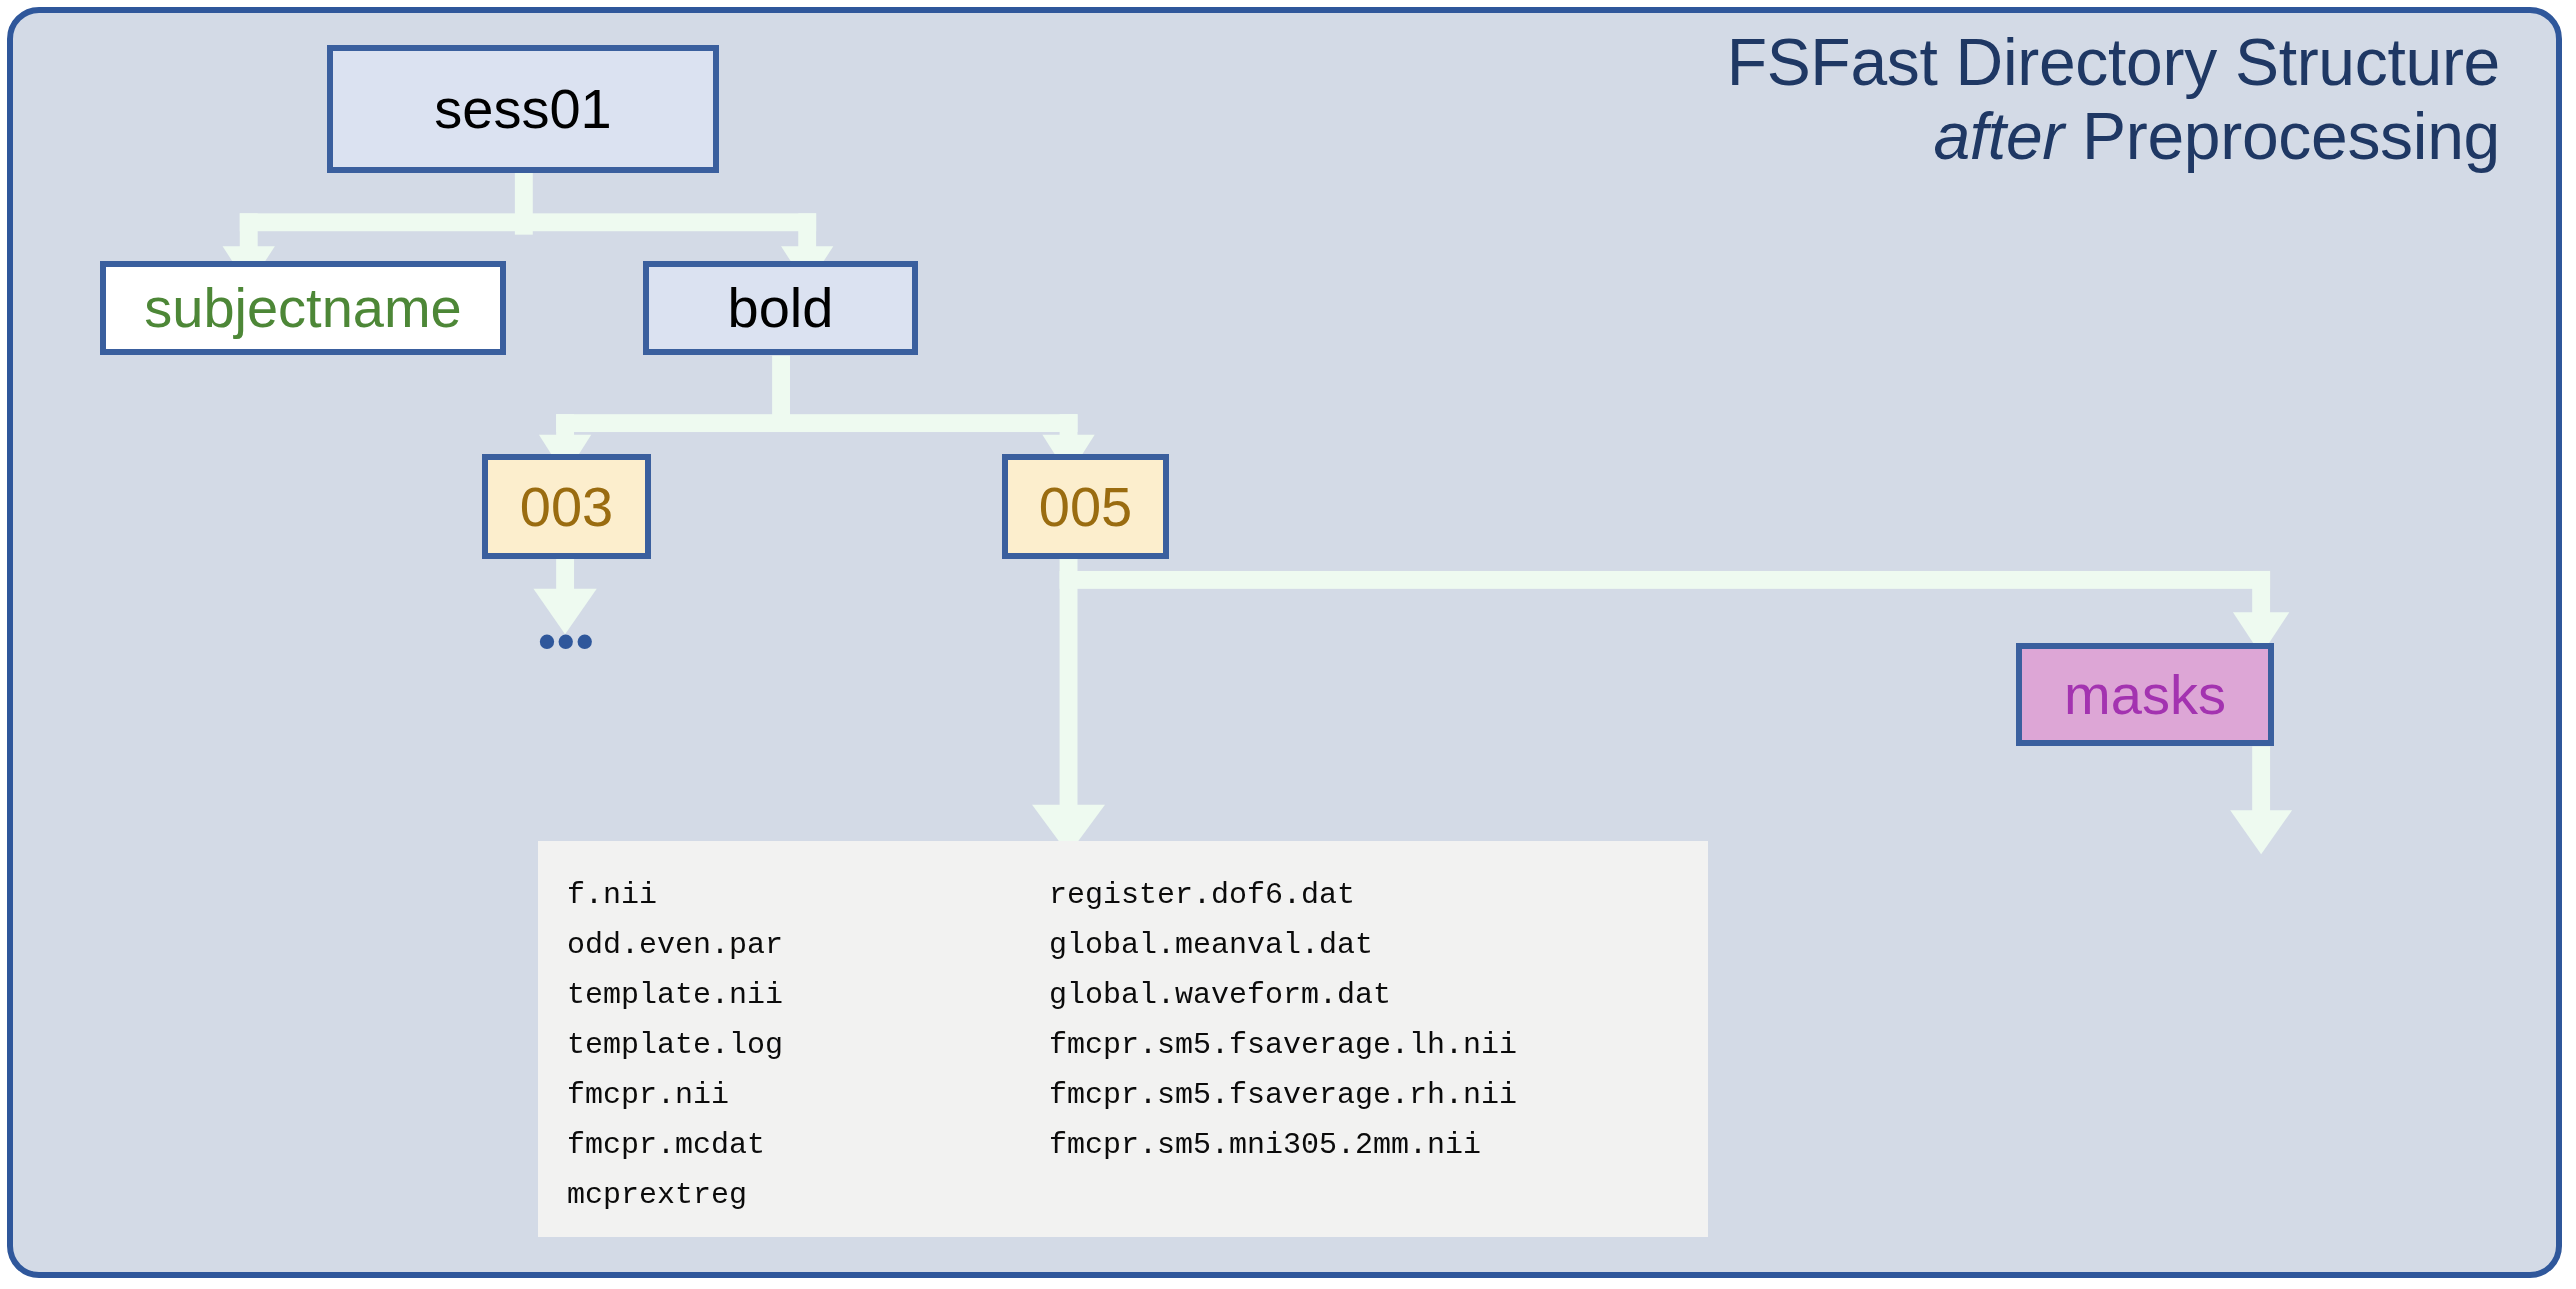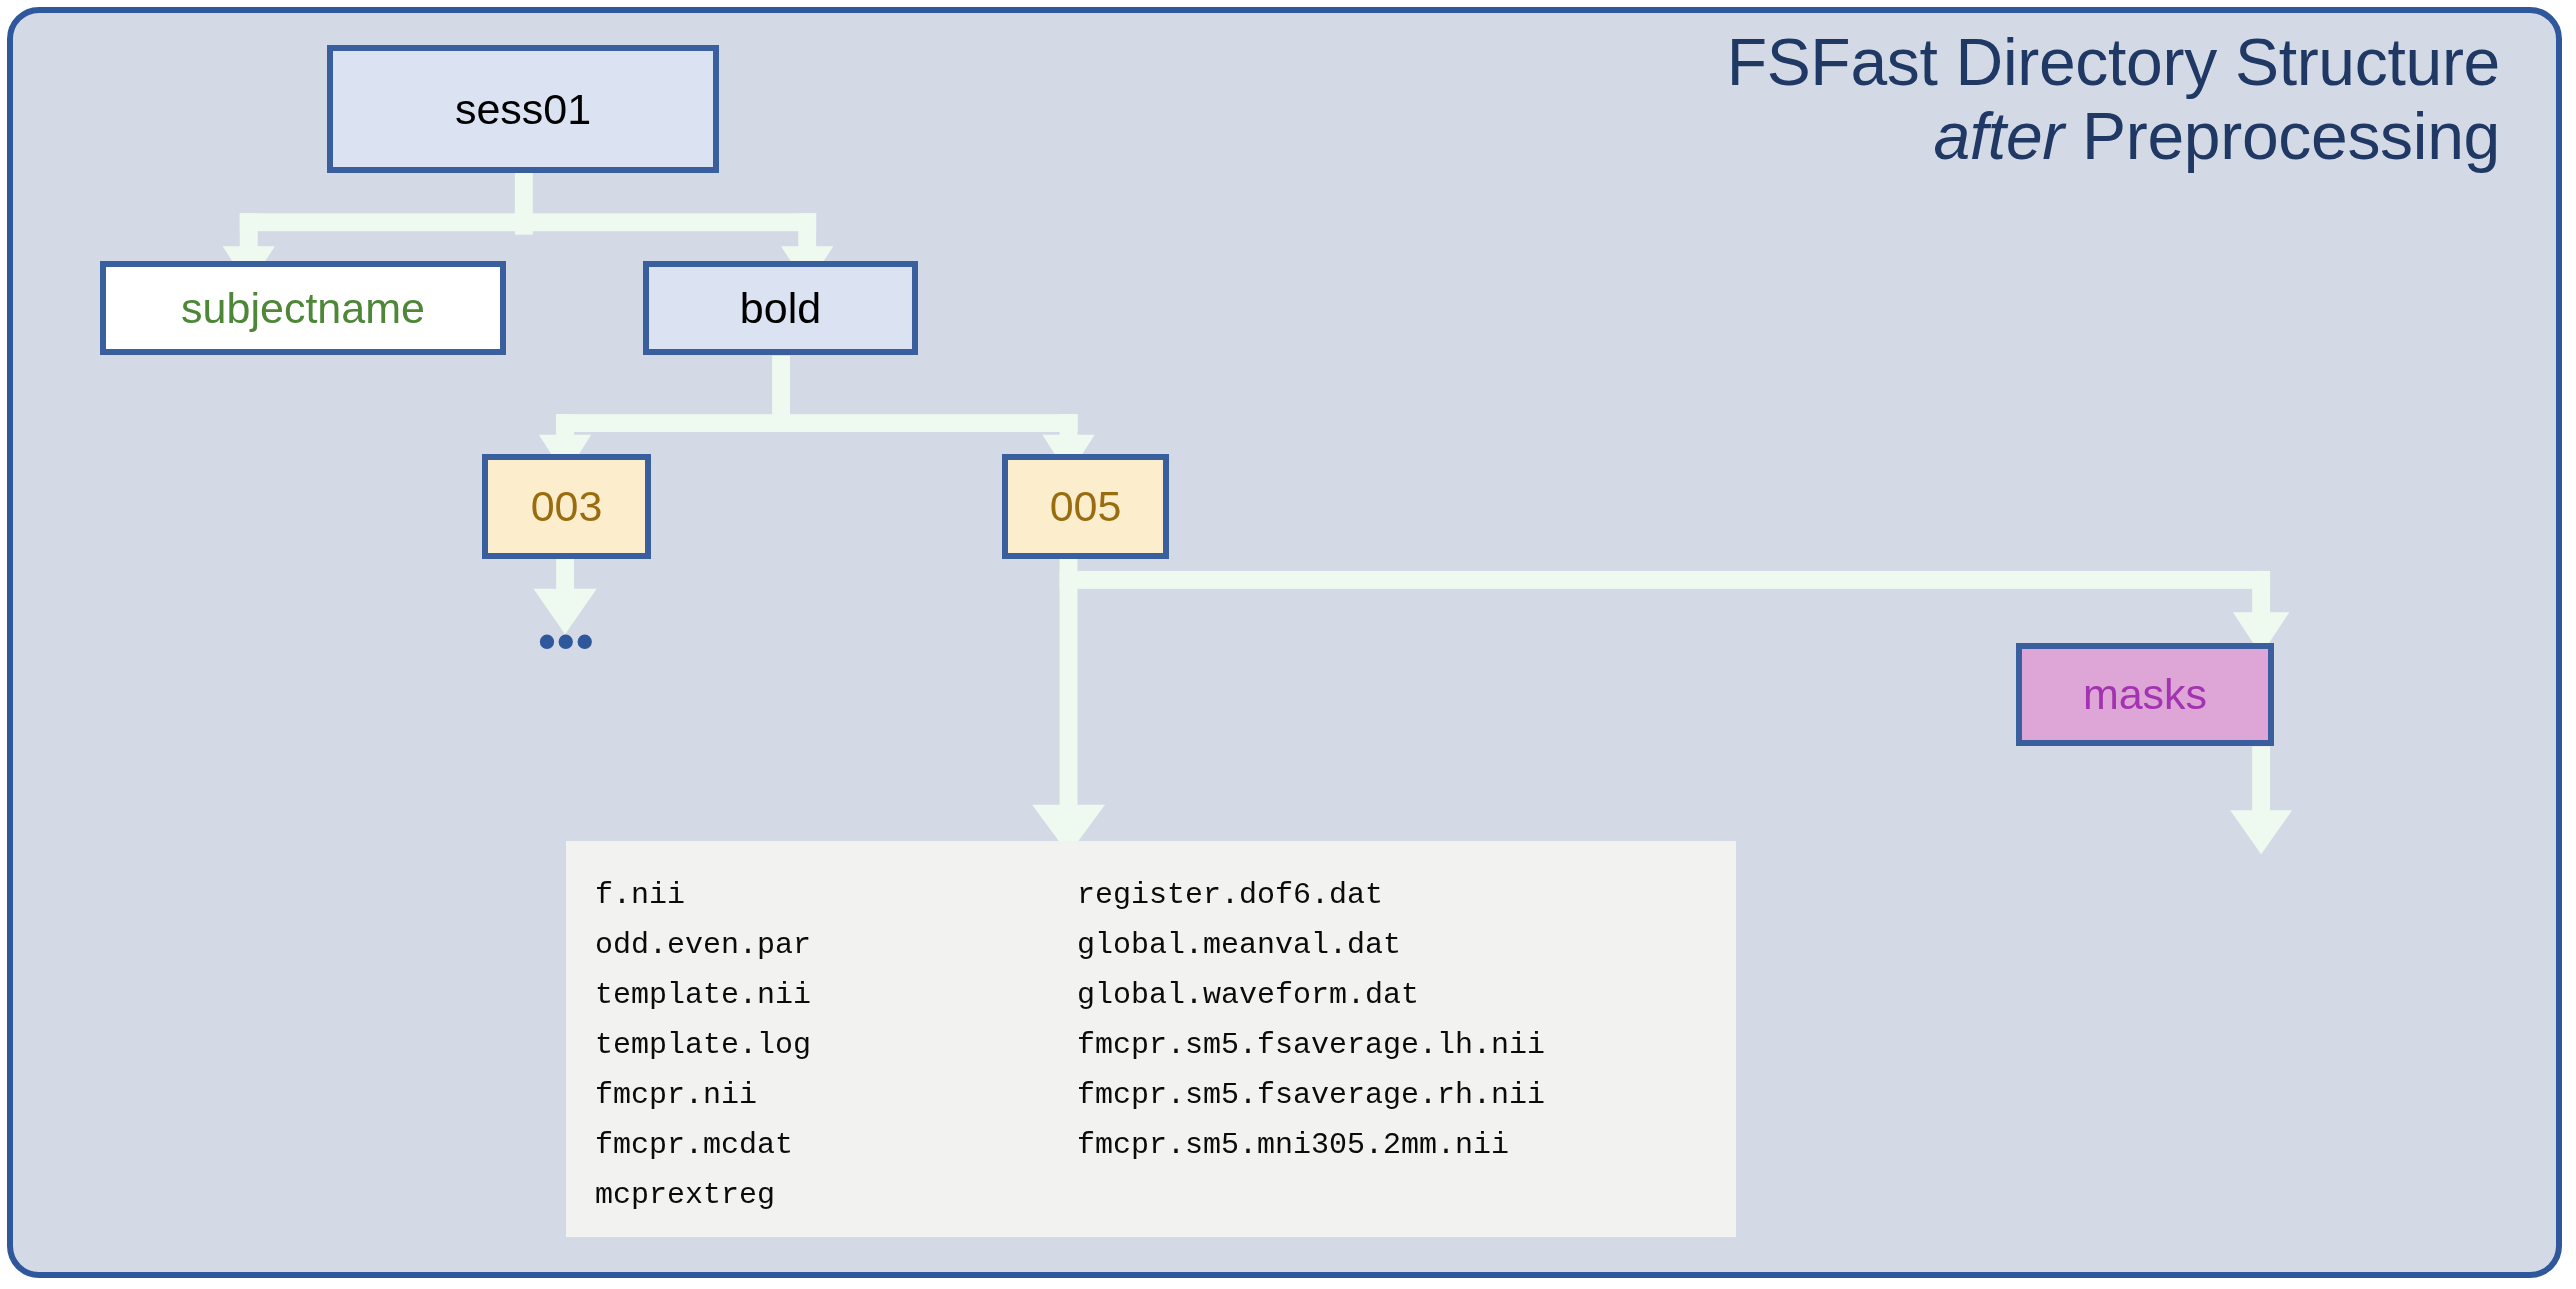--- a/index.html
+++ b/index.html
@@ -62,21 +62,21 @@
   .node {
     position: absolute;
     box-sizing: border-box;
     border: 6.2px solid #3a5f9e;
     display: flex;
     align-items: center;
     justify-content: center;
     text-align: center;
   }
   .node-label {
-    font-size: 43px;
+    font-size: 56px;
     line-height: 1;
     white-space: nowrap;
   }
   .node.blue      { background: #dbe2f1; }
   .node.blue   .node-label { color: #000000; }
   .node.white     { background: #ffffff; margin-left: 24px; }
   .node.white  .node-label { color: #4d8737; }
   .node.cream     { background: #fceecd; justify-content: center; }
   .node.cream  .node-label { color: #9a6c10; }
   .node.pink      { background: #dda6d6; }
@@ -103,21 +103,21 @@
     letter-spacing: 1.4px;
   }
   
   .file-panel {
     position: absolute;
     background: #f2f2f1;
     box-sizing: border-box;
     display: flex;
   }
   #panel-bold-files {
-    left: 566px;
+    left: 538px;
     top: 841px;
     width: 1170px;
     height: 396px;
     padding: 29px 0 0 29px;
   }
   #panel-masks-files {
     left: 1847px;
     top: 841px;
     width: 605px;
     height: 213px;

